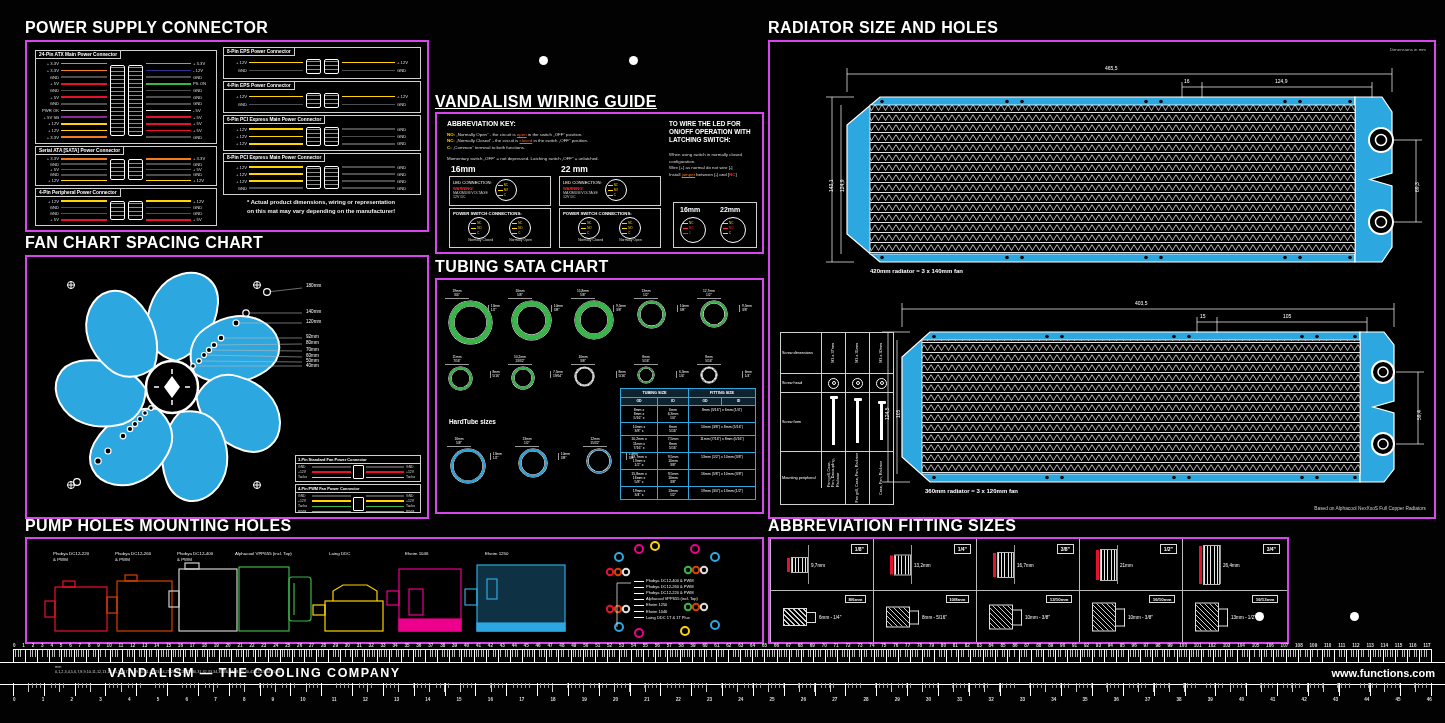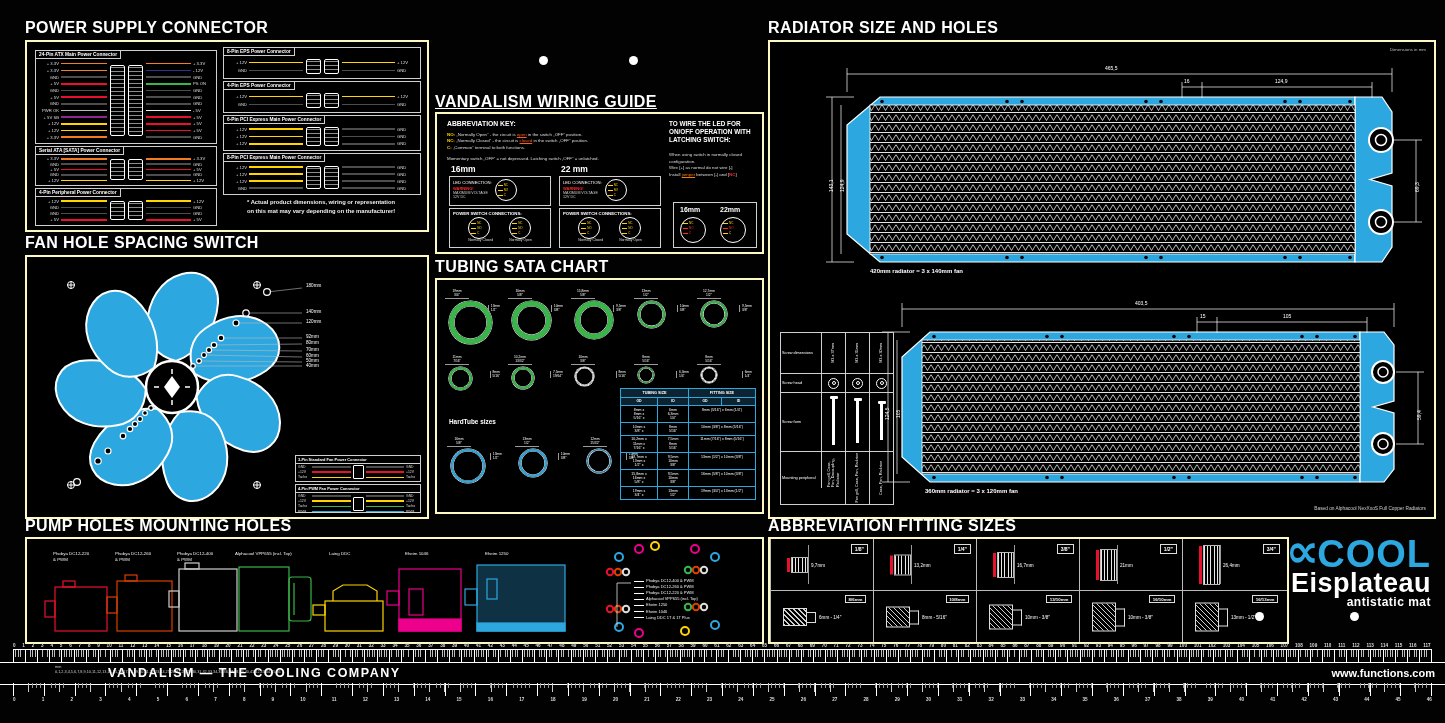--- a/index.html
+++ b/index.html
@@ -1,20 +1,20 @@
 <!DOCTYPE html>
 <html style="--blue: #2da7e0; --red: #e8112d; --orangered: #d94000; --orange: #f47b20; --yellow: #ffd400; --green: #39b54a; --magenta: #ec008c; --purple: #92278f; --navy: #2e3192; --white: #ffffff; --gnd: #4d4d4d; --gray: #bbbbbb;"><head>
 <meta charset="utf-8">
 <style>
   html,body{margin:0;padding:0;background:#000;}
   #mat{position:relative;width:1445px;height:723px;background:#020202;overflow:hidden;
        font-family:"Liberation Sans",sans-serif;color:#fff;}
   .abs{position:absolute;}
   .sec-title{position:absolute;font-weight:700;font-size:16px;letter-spacing:.4px;color:#fff;white-space:nowrap;}
-  .frame{position:absolute;border:2px solid #fef9c3;background:#000;}
+  .frame{position:absolute;border:2px solid #d946ef;background:#000;}
   .pre{white-space:pre-line;}
   
   .panel{position:absolute;border:1px solid #cfcfcf;background:#000;}
   .ptitle{position:absolute;top:-1px;left:-1px;font-size:4.8px;font-weight:700;color:#fff;
           border:1px solid #cfcfcf;padding:1px 3px;background:#000;white-space:nowrap;z-index:2;}
   .conn-body{position:absolute;left:3px;right:3px;top:9px;bottom:2px;display:flex;align-items:center;gap:3px;}
   .pins{display:flex;flex-direction:column;justify-content:space-evenly;height:100%;flex:1;}
   .pin{display:flex;align-items:center;gap:2px;height:6px;}
   .pt{font-size:4.2px;color:#ddd;white-space:nowrap;width:20px;}
   .pins.L .pt{text-align:right;}
@@ -528,21 +528,21 @@
         </div>
       </div>
     </div>
 
     <div class="abs note" style="left:196px;top:156px;width:196px;">
       <div>* Actual product dimensions, wiring or representation</div>
       <div>on this mat may vary depending on the manufacturer!</div>
     </div>
   </div>
 
-  <div class="sec-title" style="left:25px;top:234px;">FAN HOLE SPACING SWITCH</div>
+  <div class="sec-title" style="left:25px;top:234px;">FAN CHART SPACING CHART</div>
   <div class="frame" style="left:25px;top:255px;width:400px;height:260px;">
     <svg width="396" height="256" viewBox="0 0 396 256" style="position:absolute;left:0;top:0;">
       <g transform="translate(145,130)">
         <g style="fill:var(--blue);stroke:#fff;stroke-width:2;">
           <g>
               <path d="M 4,-26 C 26,-34 44,-56 46,-84 C 47,-106 30,-118 10,-113 C -12,-107 -24,-86 -25,-62 C -26,-44 -15,-31 4,-26 Z"></path>
             </g>
           <g transform="rotate(51.4)">
               <path d="M 4,-26 C 26,-34 44,-56 46,-84 C 47,-106 30,-118 10,-113 C -12,-107 -24,-86 -25,-62 C -26,-44 -15,-31 4,-26 Z"></path>
             </g>
@@ -1366,25 +1366,20 @@
       </div>
 
       <div class="ccell" style="left:412px;top:52px;--h:27px">
         <span class="cfit"></span>
         <span class="clab">16/13mm</span>
         <span class="ctext">13mm - 1/2"</span>
       </div>
     </div>
   </div>
 
-  <div class="brand">
-    <div><span class="alpha">∝</span><span class="cool">COOL</span></div>
-    <div class="eis">Eisplateau</div>
-    <div class="sub">antistatic mat</div>
-  </div>
 
   <span class="dot" style="left:539px;top:56px;"></span>
   <span class="dot" style="left:629px;top:56px;"></span>
   <span class="dot" style="left:1255px;top:612px;"></span>
   <span class="dot" style="left:1350px;top:612px;"></span>
 
   <div class="ruler">
     <div class="cmnums">
 
     <span>0</span>

